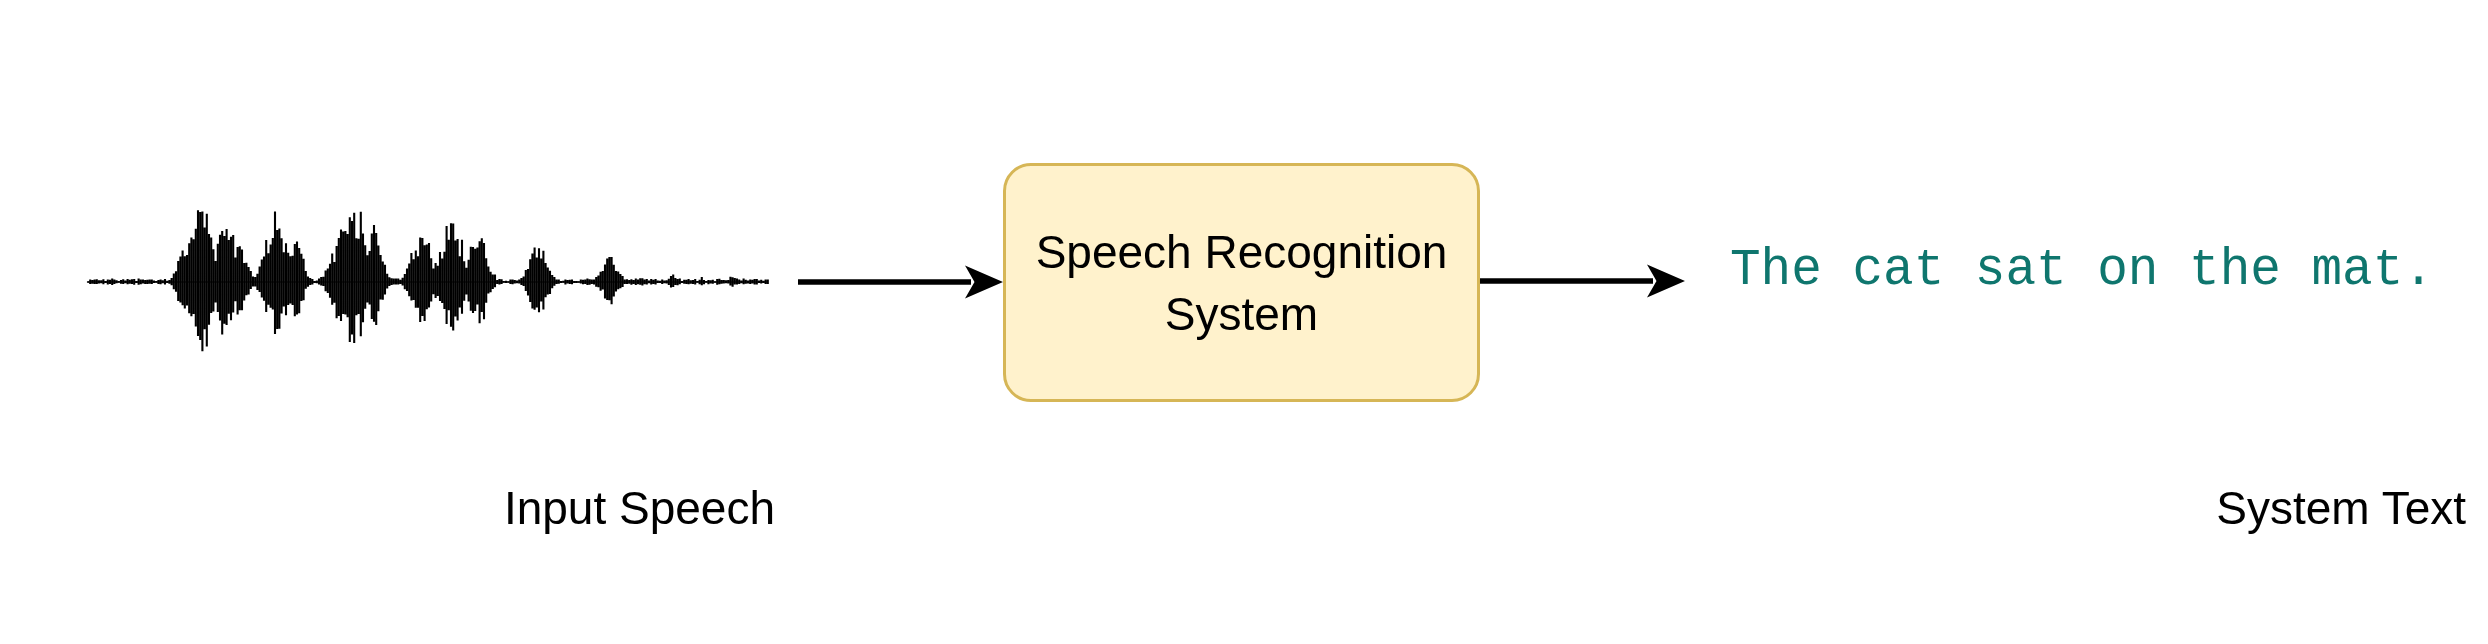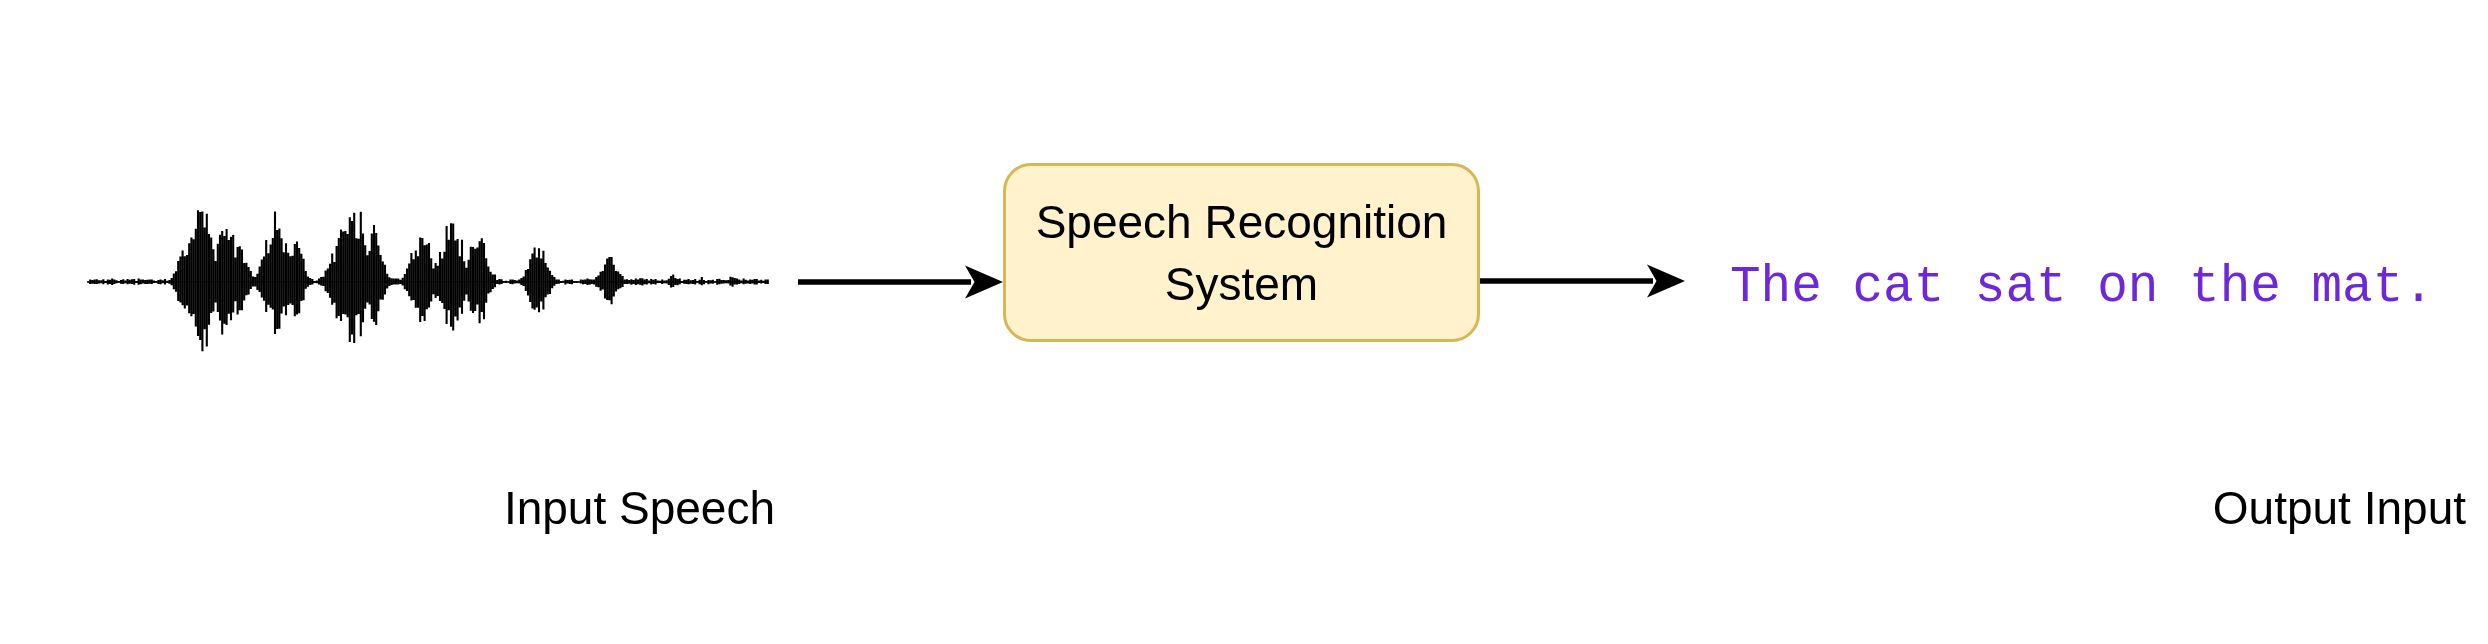--- a/index.html
+++ b/index.html
@@ -21,38 +21,38 @@
     text-align:right;
     white-space:nowrap;
   }
   .label-input{left:80px;top:482px;width:695px;}
   .label-output{left:1730px;top:482px;width:736px;}
   .arrow{position:absolute;width:210px;height:60px;}
   .arrow-1{left:795px;top:252px;}
   .arrow-2{left:1477px;top:251px;}
   .process-box{
     position:absolute;left:1003px;top:163px;
-    width:477px;height:179px;
+    width:477px;height:239px;
     box-sizing:border-box;
     border:3px solid #D6B656;
     background:#FFF2CC;
     border-radius:28px;
     display:flex;align-items:center;justify-content:center;
     text-align:center;
   }
   .process-box .box-text{
     font-size:46px;line-height:62px;
     color:#000;
     width:440px;
   }
   .output-text{
-    position:absolute;left:1730px;top:256px;
+    position:absolute;left:1730px;top:239px;
     font-family:"Liberation Mono","DejaVu Sans Mono", monospace;
     font-size:51px;line-height:64px;
-    color:#6d28d9;
+    color:#0f766e;
     white-space:nowrap;
   }
 </style>
 </head>
 <body>
 
 <div class="canvas" style="background: rgb(255, 255, 255);">
 
   <svg class="waveform" viewBox="0 0 695 195" aria-hidden="true">
       <path d="M8 97H688" stroke="#000000" stroke-width="1.2" fill="none"></path>
@@ -70,15 +70,15 @@
     <div class="box-text">Speech Recognition System</div>
   </div>
 
   <svg class="arrow arrow-2" viewBox="0 0 210 60" aria-hidden="true">
     <line x1="3" y1="30" x2="176" y2="30" stroke-width="5.5" stroke="#000000"></line>
     <path d="M208 30 L170 13.5 L179.5 30 L170 46.5 Z" stroke="none" fill="#000000"></path>
   </svg>
 
   <div class="output-text">The cat sat on the mat.</div>
 
-  <div class="node-label label-output">Output Input</div>
+  <div class="node-label label-output">System Text</div>
 
 </div>
 
 </body></html>

